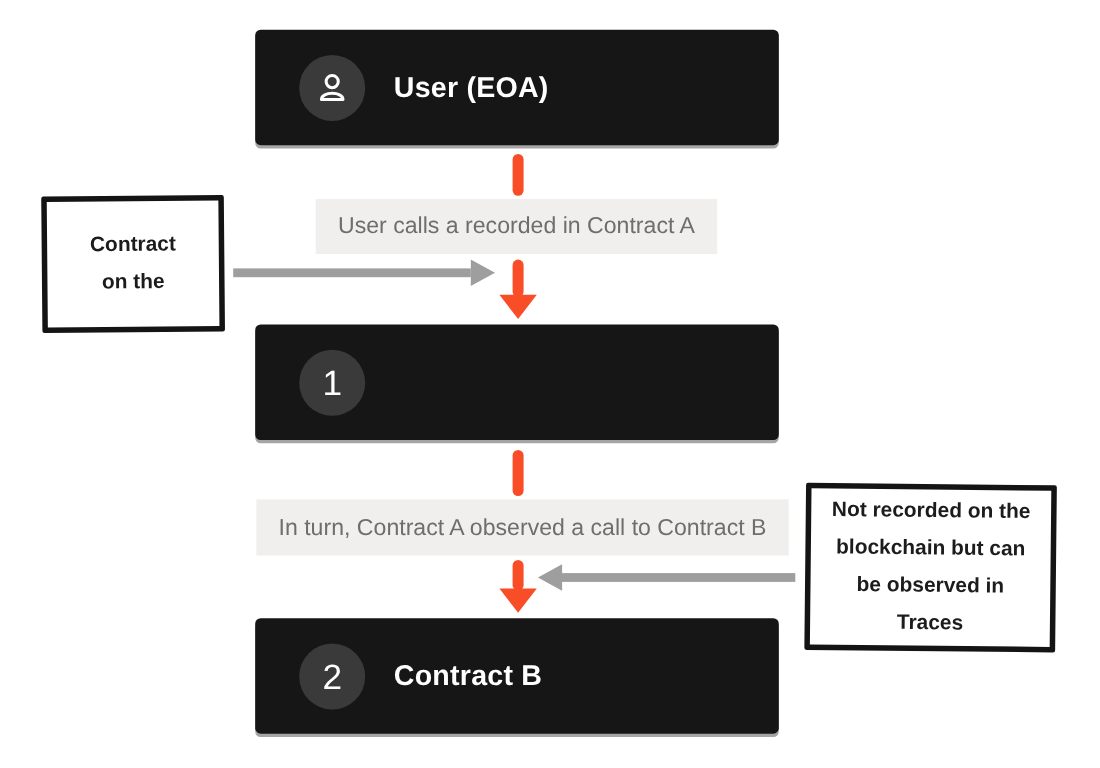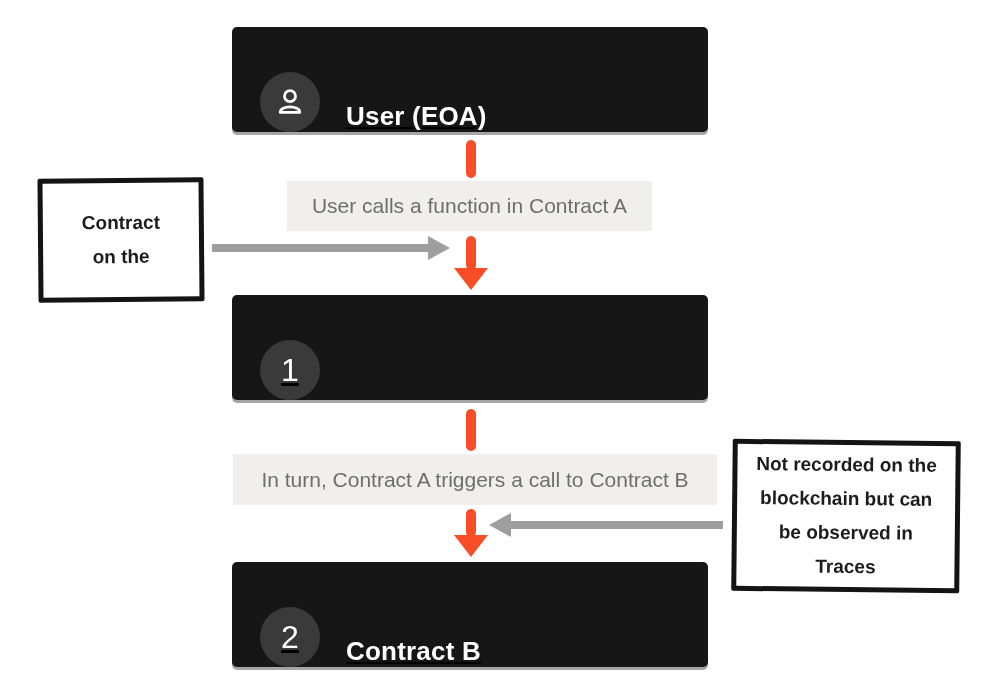--- a/index.html
+++ b/index.html
@@ -8,22 +8,22 @@
     --gray-arrow:#9e9e9e; --annotation-border:#141414; --annotation-text:#1c1c1c;
     --node-shadow:#a5a5a5;
   }
   *{margin:0;padding:0;box-sizing:border-box;}
   html,body{background:var(--background);}
   body{font-family:"Liberation Sans","DejaVu Sans",sans-serif;}
   .stage{position:relative;width:1000px;height:698px;background:var(--background);overflow:hidden;}
 
   
   .node{position:absolute;left:232px;width:476px;height:105px;background:var(--node-bg);
-        border-radius:5px;display:flex;align-items:flex-end;gap:26px;padding-left:28px;
-        box-shadow:0 3px 0 var(--node-shadow);text-decoration:underline;}
+        border-radius:5px;display:flex;align-items:center;gap:26px;padding-left:40px;
+        box-shadow:0 3px 0 var(--node-shadow);}
   .node-title{color:var(--node-text);font-size:26px;font-weight:700;letter-spacing:.2px;}
   .badge{width:60px;height:60px;border-radius:50%;background:var(--badge-bg);
          display:flex;align-items:center;justify-content:center;flex:0 0 auto;}
   .badge-num{color:#fff;font-size:32px;font-weight:400;line-height:1;}
 
   
   .oseg{position:absolute;left:466px;width:10px;background:var(--accent-orange);border-radius:5px;}
   .ohead{position:absolute;width:0;height:0;border-left:17px solid transparent;
          border-right:17px solid transparent;border-top:22px solid var(--accent-orange);left:454px;}
 
@@ -55,41 +55,41 @@
         <path d="M6.8 25.8 C6.8 18.8 25.2 18.8 25.2 25.8 Z" fill="none" stroke="#ffffff" stroke-width="2.6" stroke-linejoin="round"></path>
       </svg>
     </div>
     <div class="node-title">User (EOA)</div>
   </div>
 
   <div class="oseg" style="top:140px;height:38px;"></div>
   <div class="oseg" style="top:236px;height:34px;"></div>
   <div class="ohead" style="top:268px;"></div>
 
-  <div class="flow-label" style="left:287px;top:181px;width:365px;height:50px;">User calls a function in Contract A</div>
+  <div class="flow-label" style="left:287px;top:181px;width:365px;height:50px;">User calls a recorded in Contract A</div>
 
   <div class="annotation" style="left:38px;top:178px;width:166px;height:124px;transform:rotate(-0.5deg);">
     <div>Contract</div>
     <div>on the</div>
   </div>
 
   <div class="gline" style="left:212px;top:244px;width:216px;"></div>
   <div class="ghead-right" style="left:428px;top:236px;"></div>
 
   <div class="node" style="top:295px;">
     <div class="badge">
       <span class="badge-num">1</span>
     </div>
   </div>
 
   <div class="oseg" style="top:409px;height:42px;"></div>
   <div class="oseg" style="top:509px;height:28px;"></div>
   <div class="ohead" style="top:535px;"></div>
 
-  <div class="flow-label" style="left:233px;top:454px;width:484px;height:51px;">In turn, Contract A triggers a call to Contract B</div>
+  <div class="flow-label" style="left:233px;top:454px;width:484px;height:51px;">In turn, Contract A observed a call to Contract B</div>
 
   <div class="annotation" style="left:732px;top:440px;width:228px;height:152px;transform:rotate(0.6deg);">
     <div>Not recorded on the</div>
     <div>blockchain but can</div>
     <div>be observed in</div>
     <div>Traces</div>
   </div>
 
   <div class="ghead-left" style="left:489px;top:513px;"></div>
   <div class="gline" style="left:509px;top:521px;width:214px;"></div>

